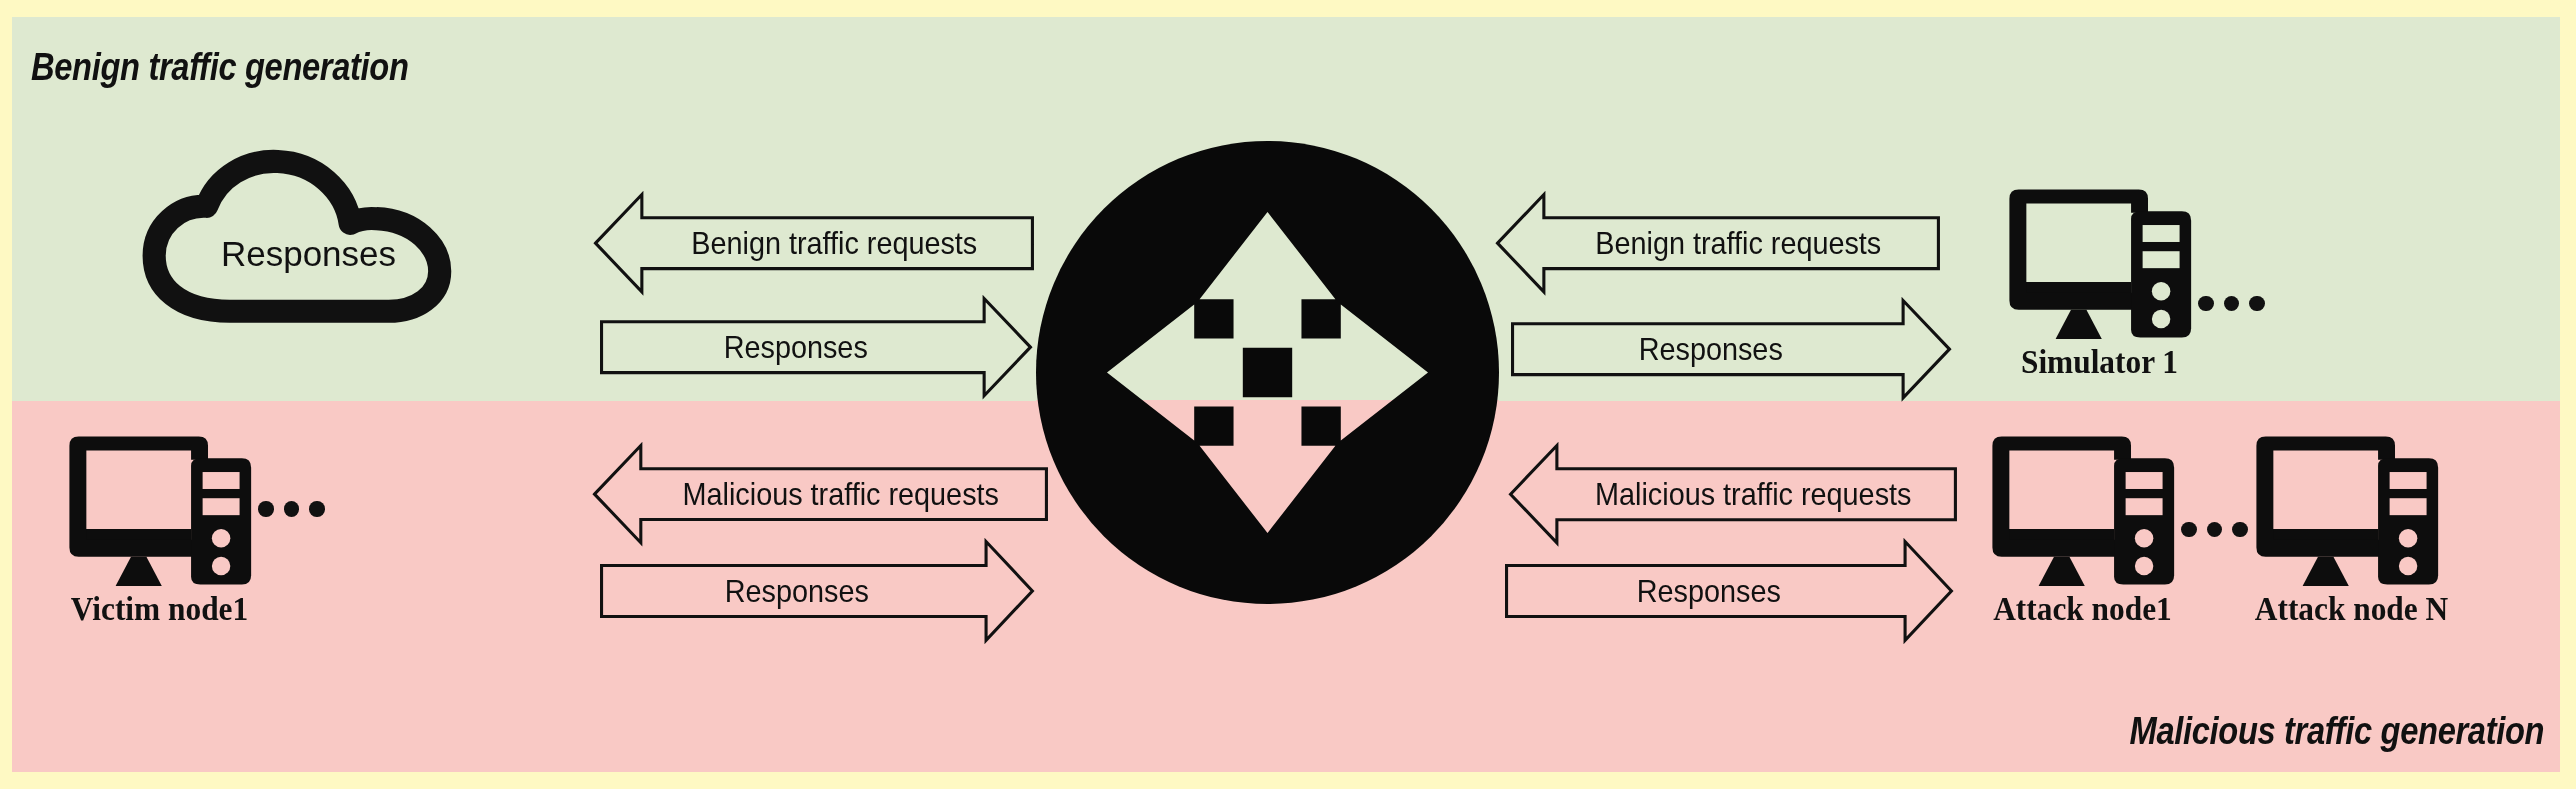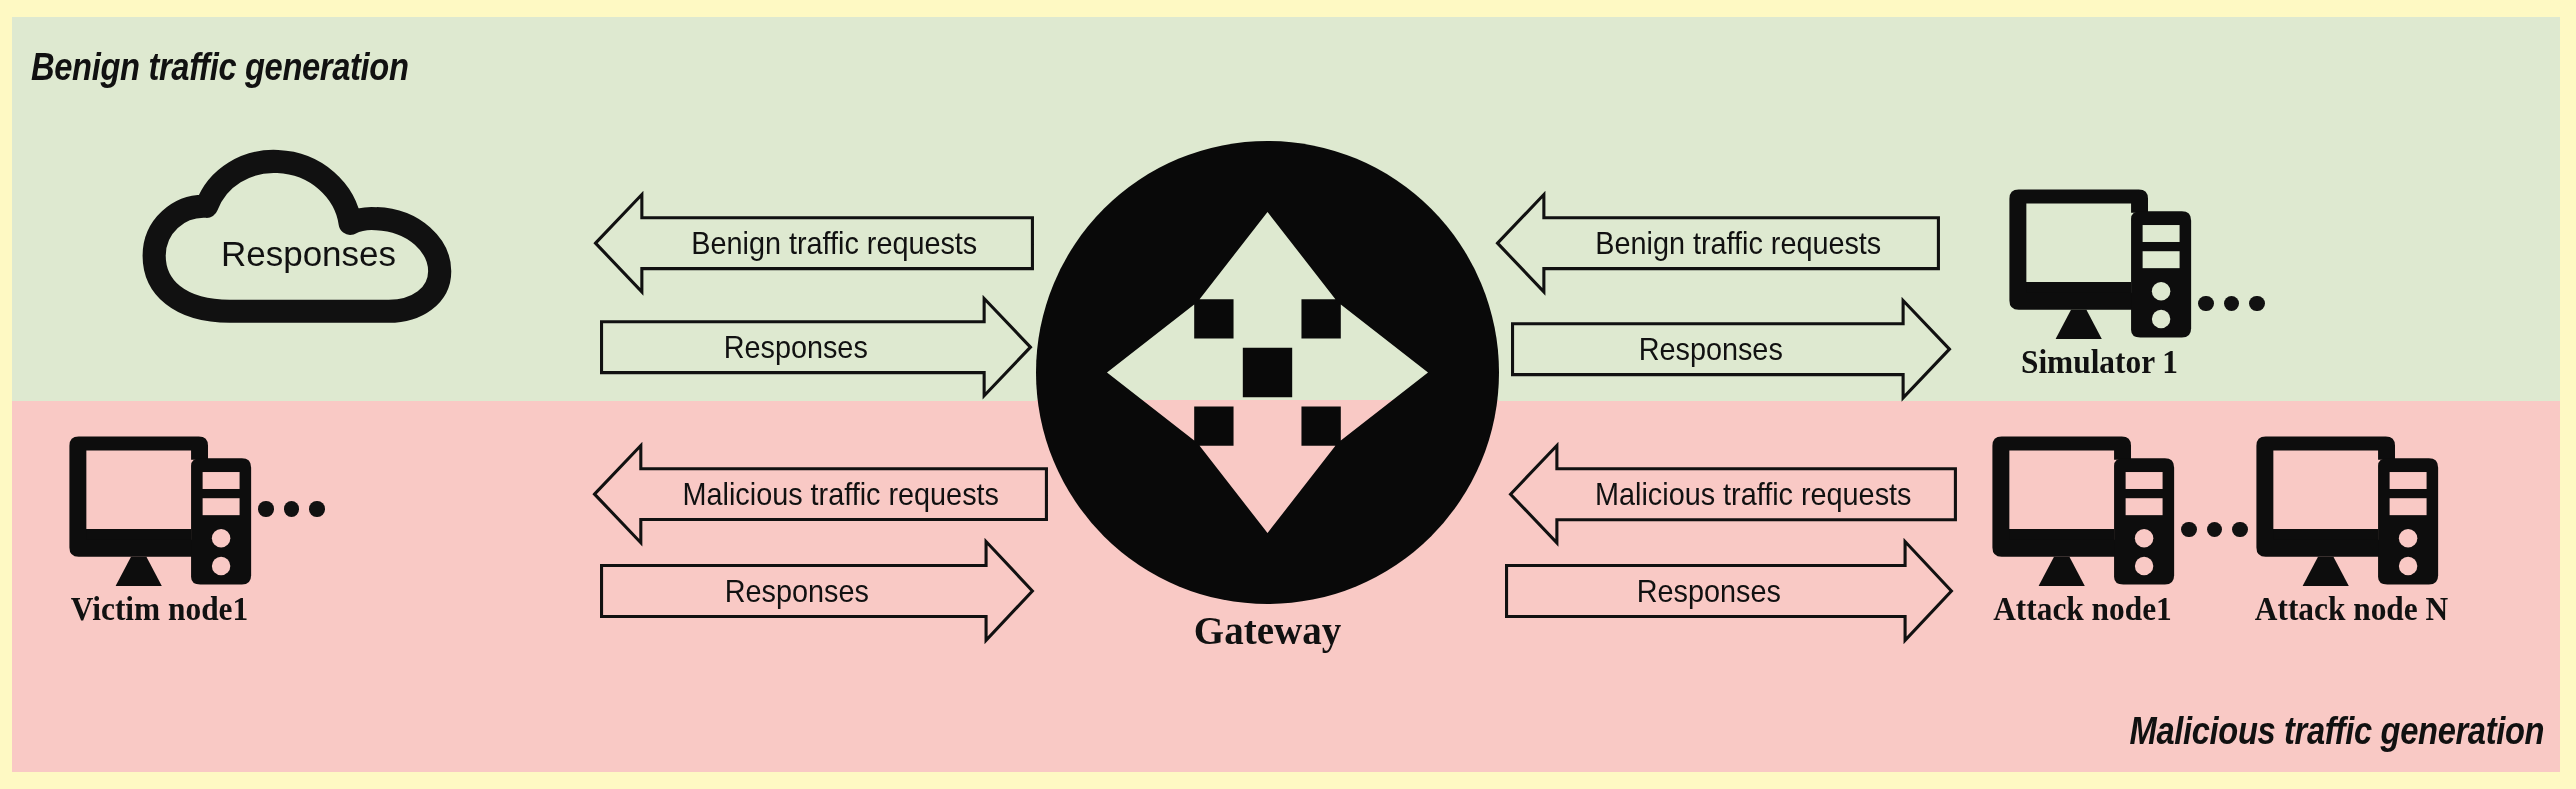--- a/index.html
+++ b/index.html
@@ -135,21 +135,20 @@
 
             <path fill="#000" d="M92 300 L205 212 L205 256 L268 256 L268 344 L205 344 L205 388 Z"></path>
 
             <path fill="#000" d="M508 300 L395 388 L395 344 L332 344 L332 256 L395 256 L395 212 Z"></path>
           </mask>
         </defs>
         <rect x="0" y="0" width="600" height="600" fill="url(#bgsplit)"></rect>
         <circle cx="300" cy="300" r="300" fill="#090909" mask="url(#gw-mask)"></circle>
       </svg>
     </div>
-    <div id="gateway-label">Gateway</div>
   </div>
 
   <div class="cluster" id="simulators">
     <div class="pc">
       <svg class="pc-icon" viewBox="0 0 250 200">
         <g fill="#0d0d0d">
           <path d="M8 18 Q8 6 20 6 L176 6 Q188 6 188 18 L188 36 L166 36 L166 24 L30 24 L30 126 L166 126 L166 140 L188 140 L188 150 Q188 162 176 162 L20 162 Q8 162 8 150 Z"></path>
           <path d="M30 126 L166 126 L166 140 L30 140 Z"></path>
           <path d="M68 200 L128 200 L108 162 L88 162 Z"></path>
           <path d="M166 44 Q166 34 178 34 L232 34 Q244 34 244 46 L244 186 Q244 198 232 198 L178 198 Q166 198 166 188 Z"></path>

